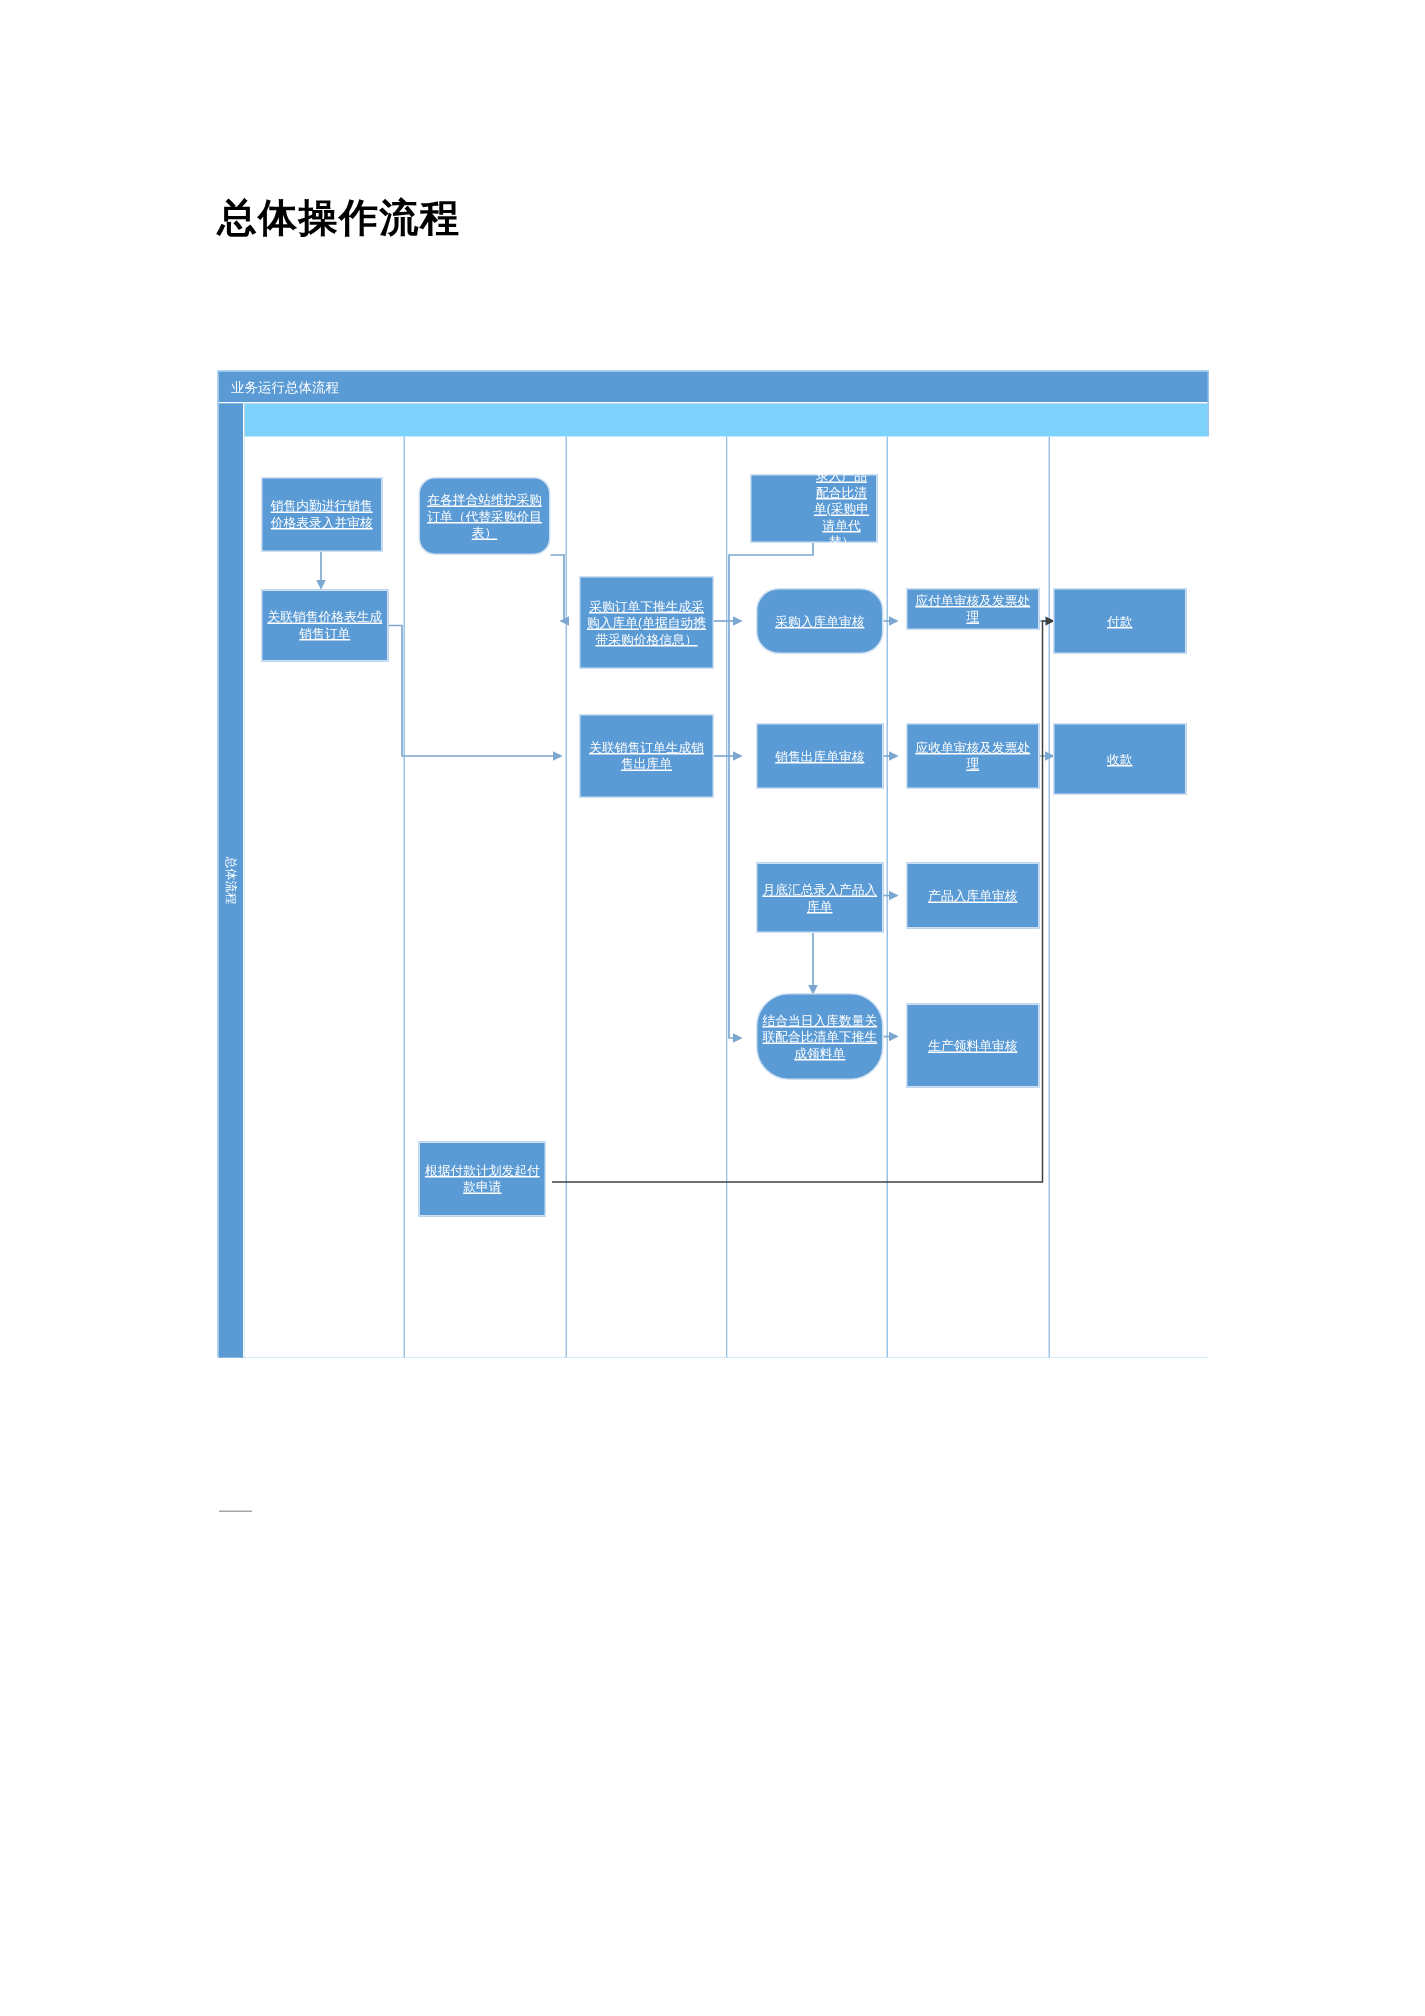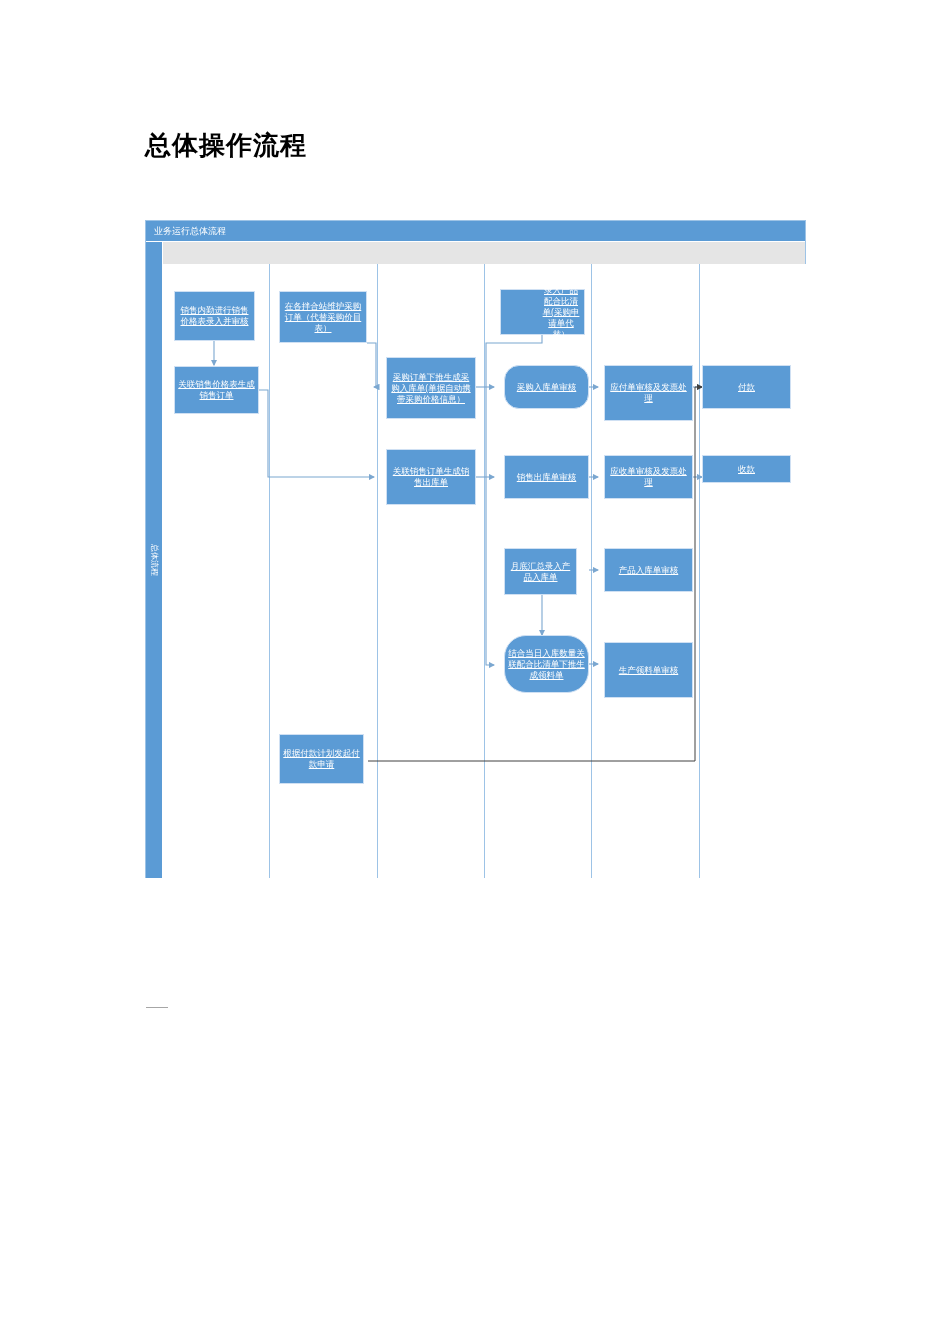--- a/index.html
+++ b/index.html
@@ -24,26 +24,26 @@
     font-weight: bold;
     color: #000000;
     letter-spacing: 1px;
     white-space: nowrap;
   }
 
   
   #diagram {
     position: absolute;
     left: 145px;
-    top: 220px;
+    top: 247px;
     width: 661px;
     height: 658px;
     border: 1px solid #9dc3e6;
     box-sizing: border-box;
-    background: #e5e5e5;
+    background: #7dd3fc;
   }
 
   
   #diagram-title-bar {
     position: absolute;
     left: 0;
     top: 0;
     width: 100%;
     height: 21px;
     background: #5b9bd5;
@@ -251,45 +251,45 @@
 
     <g>
       <path d="M222,540 L549,540 L549,166 L556,166" stroke="#404040" stroke-width="1" fill="none" marker-end="url(#arrowDark)"></path>
     </g>
   </svg>
 
   <div class="node" style="left:28px; top:70px; width:81px; height:50px;">销售内勤进行销售价格表录入并审核</div>
 
   <div class="node" style="left:28px; top:145px; width:85px; height:48px;">关联销售价格表生成销售订单</div>
 
-  <div class="node" style="left:133px; top:70px; width:88px; height:52px;">在各拌合站维护采购订单（代替采购价目表）</div>
+  <div class="node" style="left:133px; top:70px; width:88px; height:52px;border-radius:11px;">在各拌合站维护采购订单（代替采购价目表）</div>
 
   <div class="node" style="left:133px; top:513px; width:85px; height:50px;">根据付款计划发起付款申请</div>
 
   <div class="node" style="left:240px; top:136px; width:90px; height:62px;">采购订单下推生成采购入库单(单据自动携带采购价格信息）</div>
 
   <div class="node" style="left:240px; top:228px; width:90px; height:56px;">关联销售订单生成销售出库单</div>
 
   <div class="node" style="left:354px; top:68px; width:85px; height:46px;padding-left:40px;">录入产品配合比清单(采购申请单代替）</div>
 
   <div class="node" style="left:358px; top:144px; width:85px; height:44px;border-radius:15px;">采购入库单审核</div>
 
   <div class="node" style="left:358px; top:234px; width:85px; height:44px;">销售出库单审核</div>
 
-  <div class="node" style="left:358px; top:327px; width:73px; height:47px;">月底汇总录入产品入库单</div>
+  <div class="node" style="left:358px; top:327px; width:85px; height:47px;">月底汇总录入产品入库单</div>
 
   <div class="node" style="left:358px; top:414px; width:85px; height:58px;border-radius:22px;">结合当日入库数量关联配合比清单下推生成领料单</div>
 
-  <div class="node" style="left:458px; top:144px; width:89px; height:56px;">应付单审核及发票处理</div>
+  <div class="node" style="left:458px; top:144px; width:89px; height:28px;">应付单审核及发票处理</div>
 
   <div class="node" style="left:458px; top:234px; width:89px; height:44px;">应收单审核及发票处理</div>
 
   <div class="node" style="left:458px; top:327px; width:89px; height:44px;">产品入库单审核</div>
 
   <div class="node" style="left:458px; top:421px; width:89px; height:56px;">生产领料单审核</div>
 
   <div class="node" style="left:556px; top:144px; width:89px; height:44px;">付款</div>
 
-  <div class="node" style="left:556px; top:234px; width:89px; height:28px;text-align:right;">收款</div>
+  <div class="node" style="left:556px; top:234px; width:89px; height:48px;text-align:right;">收款</div>
 
 </div>
 
 <div id="footer-rule"></div>
 
 </body></html>

